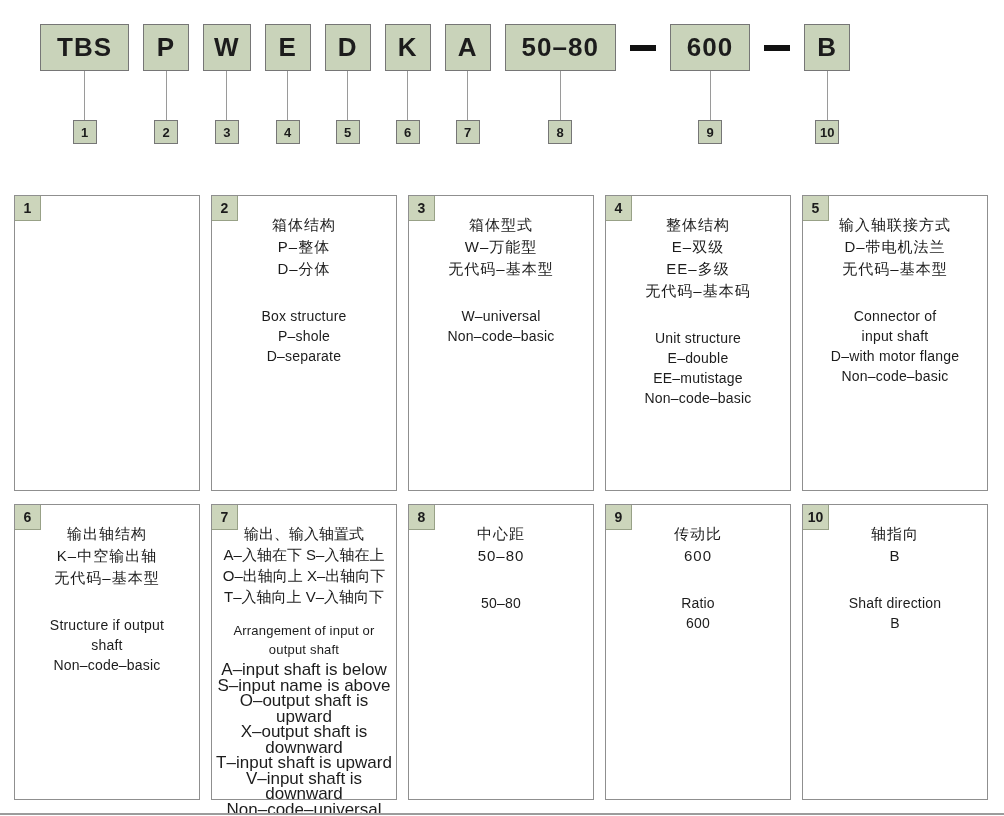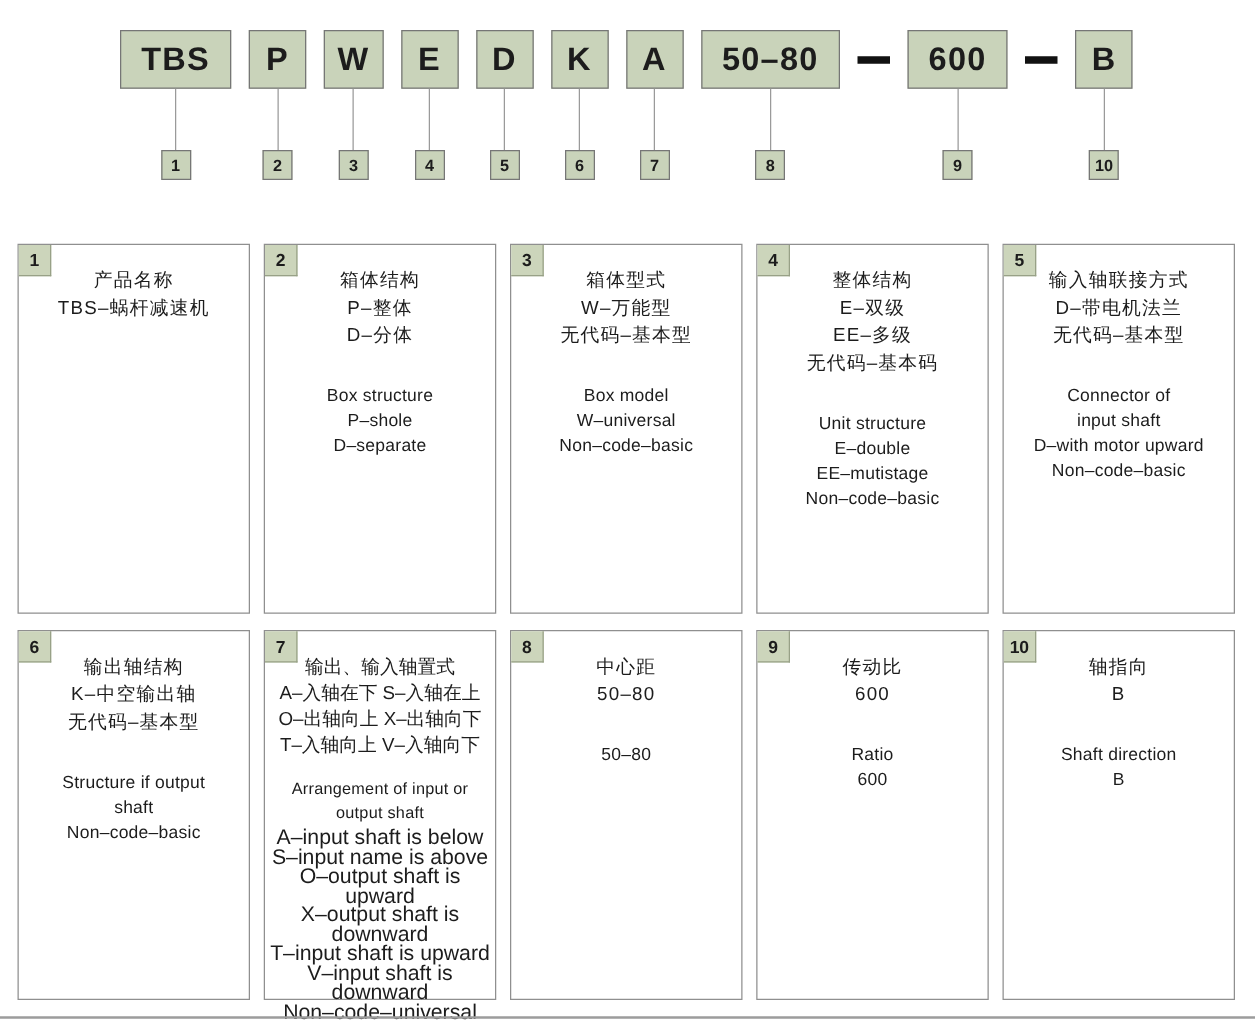--- a/index.html
+++ b/index.html
@@ -18,21 +18,21 @@
   }
   .page{
     position:relative;
     width:1004px;height:816px;
     background:#ffffff;
     overflow:hidden;
   }
   
   .code-row{
     position:absolute;top:24px;left:0;
-    padding-left:96px;
+    padding-left:40px;
     display:flex;align-items:flex-start;gap:14px;
   }
   .code-group{display:flex;flex-direction:column;align-items:center;}
   .code-box{
     min-width:46px;height:47px;
     padding:0 10px;
     background:var(--green);
     border:1px solid var(--border-dark);
     display:flex;align-items:center;justify-content:center;
     font-size:26px;font-weight:bold;letter-spacing:1px;
@@ -155,24 +155,20 @@
   <div class="code-group">
     <div class="code-box">B</div>
     <div class="code-line"></div>
     <div class="code-tag">10</div>
   </div>
 </div>
 
   <div class="legend-grid">
   <div class="legend-box">
     <div class="badge">1</div>
-    <div class="cn-text">
-          <div>产品名称</div>
-          <div>TBS–蜗杆减速机</div>
-        </div>
   </div>
 
   <div class="legend-box">
     <div class="badge">2</div>
     <div class="cn-text">
           <div>箱体结构</div>
           <div>P–整体</div>
           <div>D–分体</div>
         </div>
     <div class="en-text">
@@ -183,21 +179,20 @@
   </div>
 
   <div class="legend-box">
     <div class="badge">3</div>
     <div class="cn-text">
           <div>箱体型式</div>
           <div>W–万能型</div>
           <div>无代码–基本型</div>
         </div>
     <div class="en-text">
-          <div>Box model</div>
           <div>W–universal</div>
           <div>Non–code–basic</div>
         </div>
   </div>
 
   <div class="legend-box">
     <div class="badge">4</div>
     <div class="cn-text">
           <div>整体结构</div>
           <div>E–双级</div>
@@ -215,21 +210,21 @@
   <div class="legend-box">
     <div class="badge">5</div>
     <div class="cn-text">
           <div>输入轴联接方式</div>
           <div>D–带电机法兰</div>
           <div>无代码–基本型</div>
         </div>
     <div class="en-text">
           <div>Connector of</div>
           <div>input shaft</div>
-          <div>D–with motor upward</div>
+          <div>D–with motor flange</div>
           <div>Non–code–basic</div>
         </div>
   </div>
 
   <div class="legend-box">
     <div class="badge">6</div>
     <div class="cn-text">
           <div>输出轴结构</div>
           <div>K–中空输出轴</div>
           <div>无代码–基本型</div>

